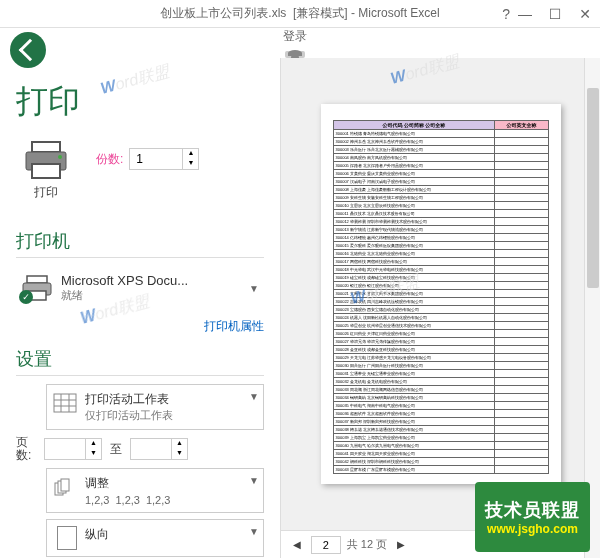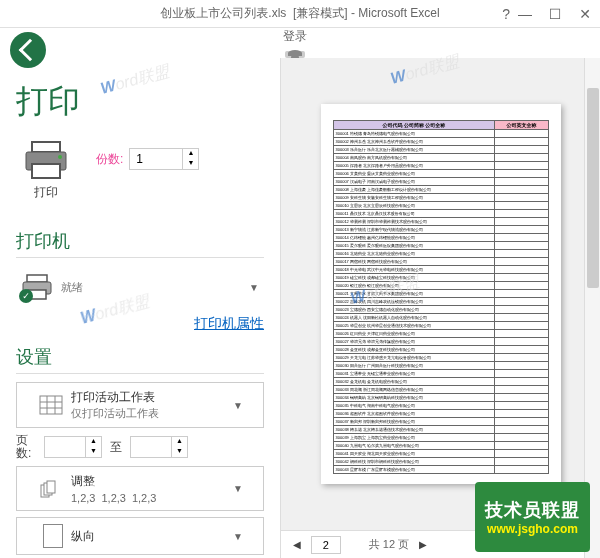--- a/index.html
+++ b/index.html
@@ -44,23 +44,23 @@
     .printer-row { display: flex; align-items: center; padding: 6px 4px; border: 1px solid transparent; cursor: pointer; position: relative; }
     .printer-icon { width: 32px; height: 28px; margin-right: 8px; position: relative; }
     .printer-icon svg { width: 100%; height: 100%; }
     .printer-check { position: absolute; bottom: -2px; left: -2px; width: 14px; height: 14px; background: #217346; border-radius: 50%; display: flex; align-items: center; justify-content: center; color: #fff; font-size: 9px; }
     .printer-info { flex: 1; }
     .printer-name { font-size: 13px; color: #333; }
     .printer-status { font-size: 11px; color: #777; }
     .dropdown-arrow { font-size: 10px; color: #666; }
     
     .link-row { text-align: right; margin: 6px 0 12px 0; }
-    .link { color: #0563c1; font-size: 14px; text-decoration: underline; cursor: pointer; }
-    
-    .setting-row { display: flex; align-items: center; padding: 6px 20px; border: 1px solid #ccc; margin-bottom: 6px; cursor: pointer; }
+    .link { color: #0563c1; font-size: 12px; cursor: pointer; }
+    
+    .setting-row { display: flex; padding: 6px 4px; border: 1px solid #ccc; margin-bottom: 6px; cursor: pointer; margin-left: 30px; }
     .setting-icon { width: 28px; height: 24px; margin-right: 6px; display: flex; align-items: center; justify-content: center; }
     .setting-icon svg { width: 24px; height: 20px; }
     .setting-info { flex: 1; }
     .setting-title-text { font-size: 12px; color: #333; }
     .setting-sub { font-size: 11px; color: #777; }
     
     .pages-row { display: flex; align-items: center; gap: 4px; margin-bottom: 6px; }
     .pages-label { font-size: 12px; color: #444; width: 24px; line-height: 1.1; }
     .pages-input { width: 58px; height: 22px; border: 1px solid #ccc; display: flex; }
     .pages-val { flex: 1; }
@@ -75,21 +75,21 @@
     .preview-area { flex: 1; display: flex; align-items: center; justify-content: center; padding: 12px; }
     .preview-page { width: 240px; height: 380px; background: #fff; box-shadow: 2px 2px 6px rgba(0,0,0,0.3); padding: 16px 12px; }
     .preview-table { width: 100%; border-collapse: collapse; }
     .preview-table th { background: #d4c5e8; font-size: 5px; padding: 1px; border: 0.5px solid #666; }
     .preview-table th.th2 { background: #f8b8c8; }
     .preview-table td { font-size: 4px; padding: 1px 2px; border: 0.5px solid #666; height: 7px; white-space: nowrap; overflow: hidden; }
     
     .preview-footer { height: 28px; background: #fff; border-top: 1px solid #ddd; display: flex; align-items: center; padding: 0 8px; gap: 6px; }
     .nav-btn { font-size: 10px; color: #444; cursor: pointer; padding: 0 4px; }
     .page-input { width: 30px; height: 18px; border: 1px solid #ccc; text-align: center; font-size: 11px; }
-    .of-text { font-size: 11px; color: #666; margin-left: 22px; }
+    .of-text { font-size: 11px; color: #666; }
     .footer-right { margin-left: auto; display: flex; gap: 8px; }
     .zoom-btn { width: 20px; height: 18px; cursor: pointer; display: flex; align-items: center; justify-content: center; }
     .zoom-btn svg { width: 16px; height: 14px; }
     
     .scrollbar-v { width: 16px; background: #f5f5f5; border-left: 1px solid #ddd; position: absolute; right: 0; top: 58px; bottom: 0; }
     .scrollbar-thumb { width: 12px; height: 200px; background: #ccc; margin: 30px auto; border-radius: 2px; }
     
     .watermark { position: absolute; right: 10px; bottom: 6px; z-index: 100; }
     .wm-box { background: #2d8a3e; padding: 16px 10px; border-radius: 4px; text-align: center; }
     .wm-text1 { color: #fff; font-size: 18px; font-weight: bold; letter-spacing: 1px; }
@@ -156,20 +156,21 @@
     <div class="printer-row">
       <div class="printer-icon">
         <svg viewBox="0 0 32 28">
             <rect x="6" y="2" width="20" height="7" fill="none" stroke="#555" stroke-width="1.5"></rect>
             <rect x="2" y="9" width="28" height="12" rx="2" fill="#aaa" stroke="#555"></rect>
             <rect x="7" y="17" width="18" height="9" fill="#fff" stroke="#555" stroke-width="1.5"></rect>
           </svg>
         <div class="printer-check">✓</div>
       </div>
       <div class="printer-info">
+        <div class="printer-name">Microsoft XPS Docu...</div>
         <div class="printer-status">就绪</div>
       </div>
       <span class="dropdown-arrow">▼</span>
     </div>
 
     <div class="link-row">
       <span class="link">打印机属性</span>
     </div>
 
     <div class="section-title">设置</div>

